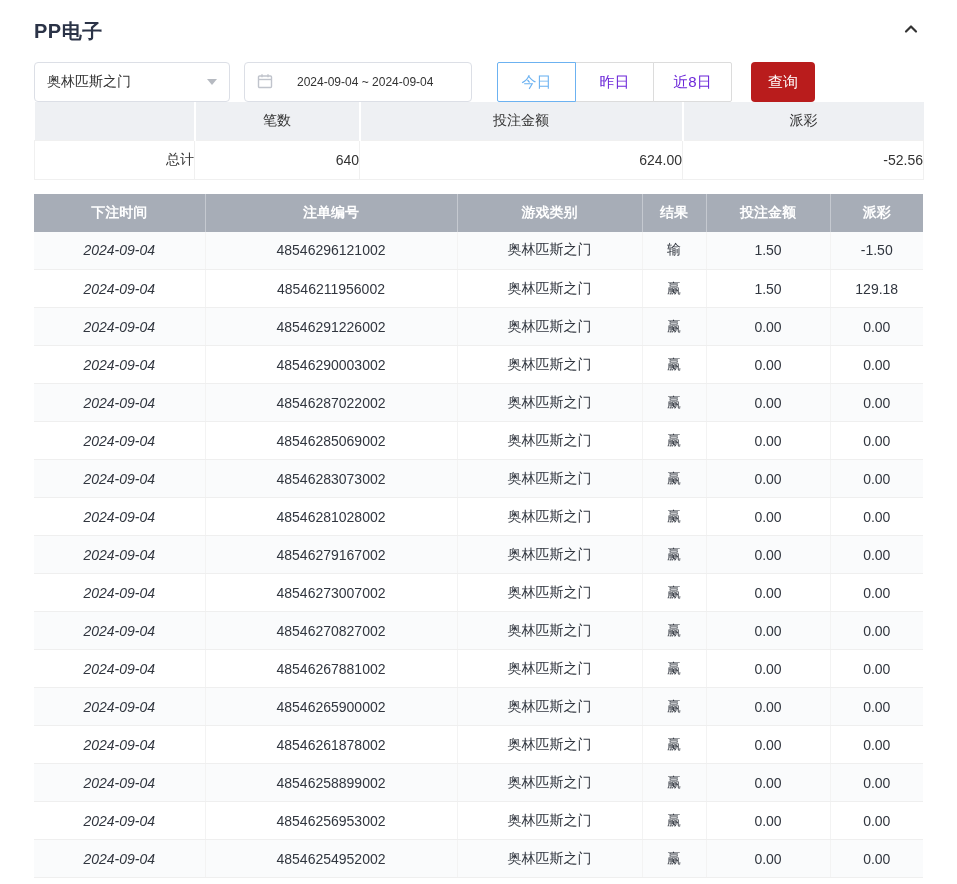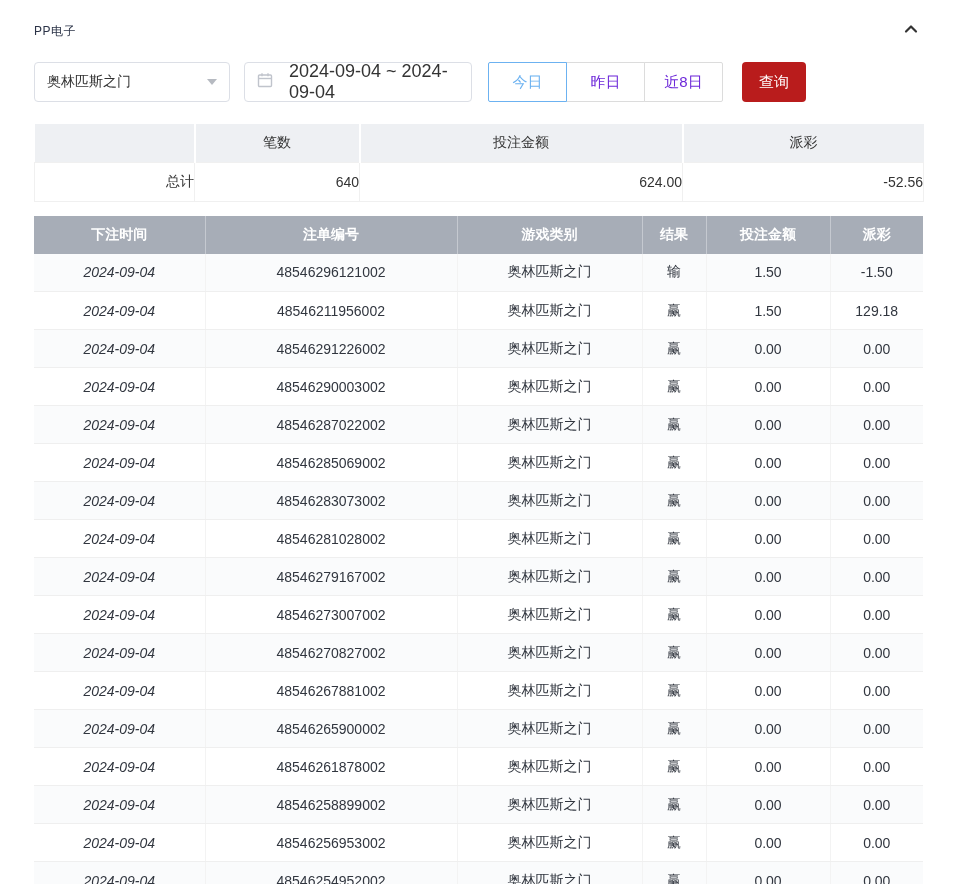--- a/index.html
+++ b/index.html
@@ -6,52 +6,52 @@
   html, body { width: 957px; height: 884px; overflow: hidden; }
   body {
     background: #ffffff;
     font-family: "Liberation Sans", "DejaVu Sans", sans-serif;
     color: #333333;
   }
   .container { padding: 18px 34px 0 34px; }
 
   
   .panel-header { display: flex; justify-content: space-between; align-items: center; height: 26px; }
-  .panel-title { font-size: 12px; font-weight: normal; color: #2b3347; letter-spacing: .5px; }
+  .panel-title { font-size: 20px; font-weight: bold; color: #2b3347; letter-spacing: .5px; }
   .chevron-btn { width: 24px; height: 24px; display: flex; align-items: center; justify-content: center; cursor: pointer; }
 
   
   .filter-row { display: flex; align-items: center; margin-top: 18px; }
   .select {
     width: 196px; height: 40px; border: 1px solid #dcdfe6; border-radius: 4px;
     display: flex; align-items: center; justify-content: space-between;
     padding: 0 12px; font-size: 14px; color: #333; cursor: pointer; background: #fff;
   }
   .caret-down { width: 0; height: 0; border-left: 5px solid transparent; border-right: 5px solid transparent; border-top: 6px solid #b6bac1; }
   .date-box {
     margin-left: 14px; width: 228px; height: 40px; border: 1px solid #dcdfe6; border-radius: 4px;
-    display: flex; align-items: center; gap: 16px; padding: 0 12px; font-size: 18px; color: #333;
+    display: flex; align-items: center; gap: 24px; padding: 0 12px; font-size: 12px; color: #333;
     background: #fff; cursor: pointer;
   }
   .btn-group { display: flex; margin-left: 10px; }
   .qbtn {
     height: 40px; width: 79px; background: #fff; border: 1px solid #dcdcdc;
     font-size: 15px; color: #6d28d9; cursor: pointer; margin-left: -1px;
     font-family: inherit;
   }
-  .qbtn:first-child { margin-left: 6px; border-radius: 2px 0 0 2px; }
+  .qbtn:first-child { margin-left: 15px; border-radius: 2px 0 0 2px; }
   .qbtn:last-child { border-radius: 0 2px 2px 0; }
   .qbtn.active { border-color: #6cb2f1; color: #6cb2f1; position: relative; z-index: 1; }
   .search-btn {
     margin-left: 19px; width: 64px; height: 40px; background: #b91c1c; color: #fff;
     border: none; border-radius: 4px; font-size: 15px; cursor: pointer; font-family: inherit;
   }
 
   
-  .summary-table { width: 100%; border-collapse: collapse; table-layout: fixed; margin-top: 22px; font-size: 14px; }
+  .summary-table { width: 100%; border-collapse: collapse; table-layout: fixed; font-size: 14px; }
   .summary-table th {
     background: #eef0f3; height: 38px; font-weight: normal; color: #333;
     border-left: 2px solid #ffffff; text-align: center;
   }
   .summary-table th:first-child { border-left: none; }
   .summary-table td {
     height: 39px; text-align: right; background: #fff; color: #333;
     border: 1px solid #f0f0f0;
   }
 

